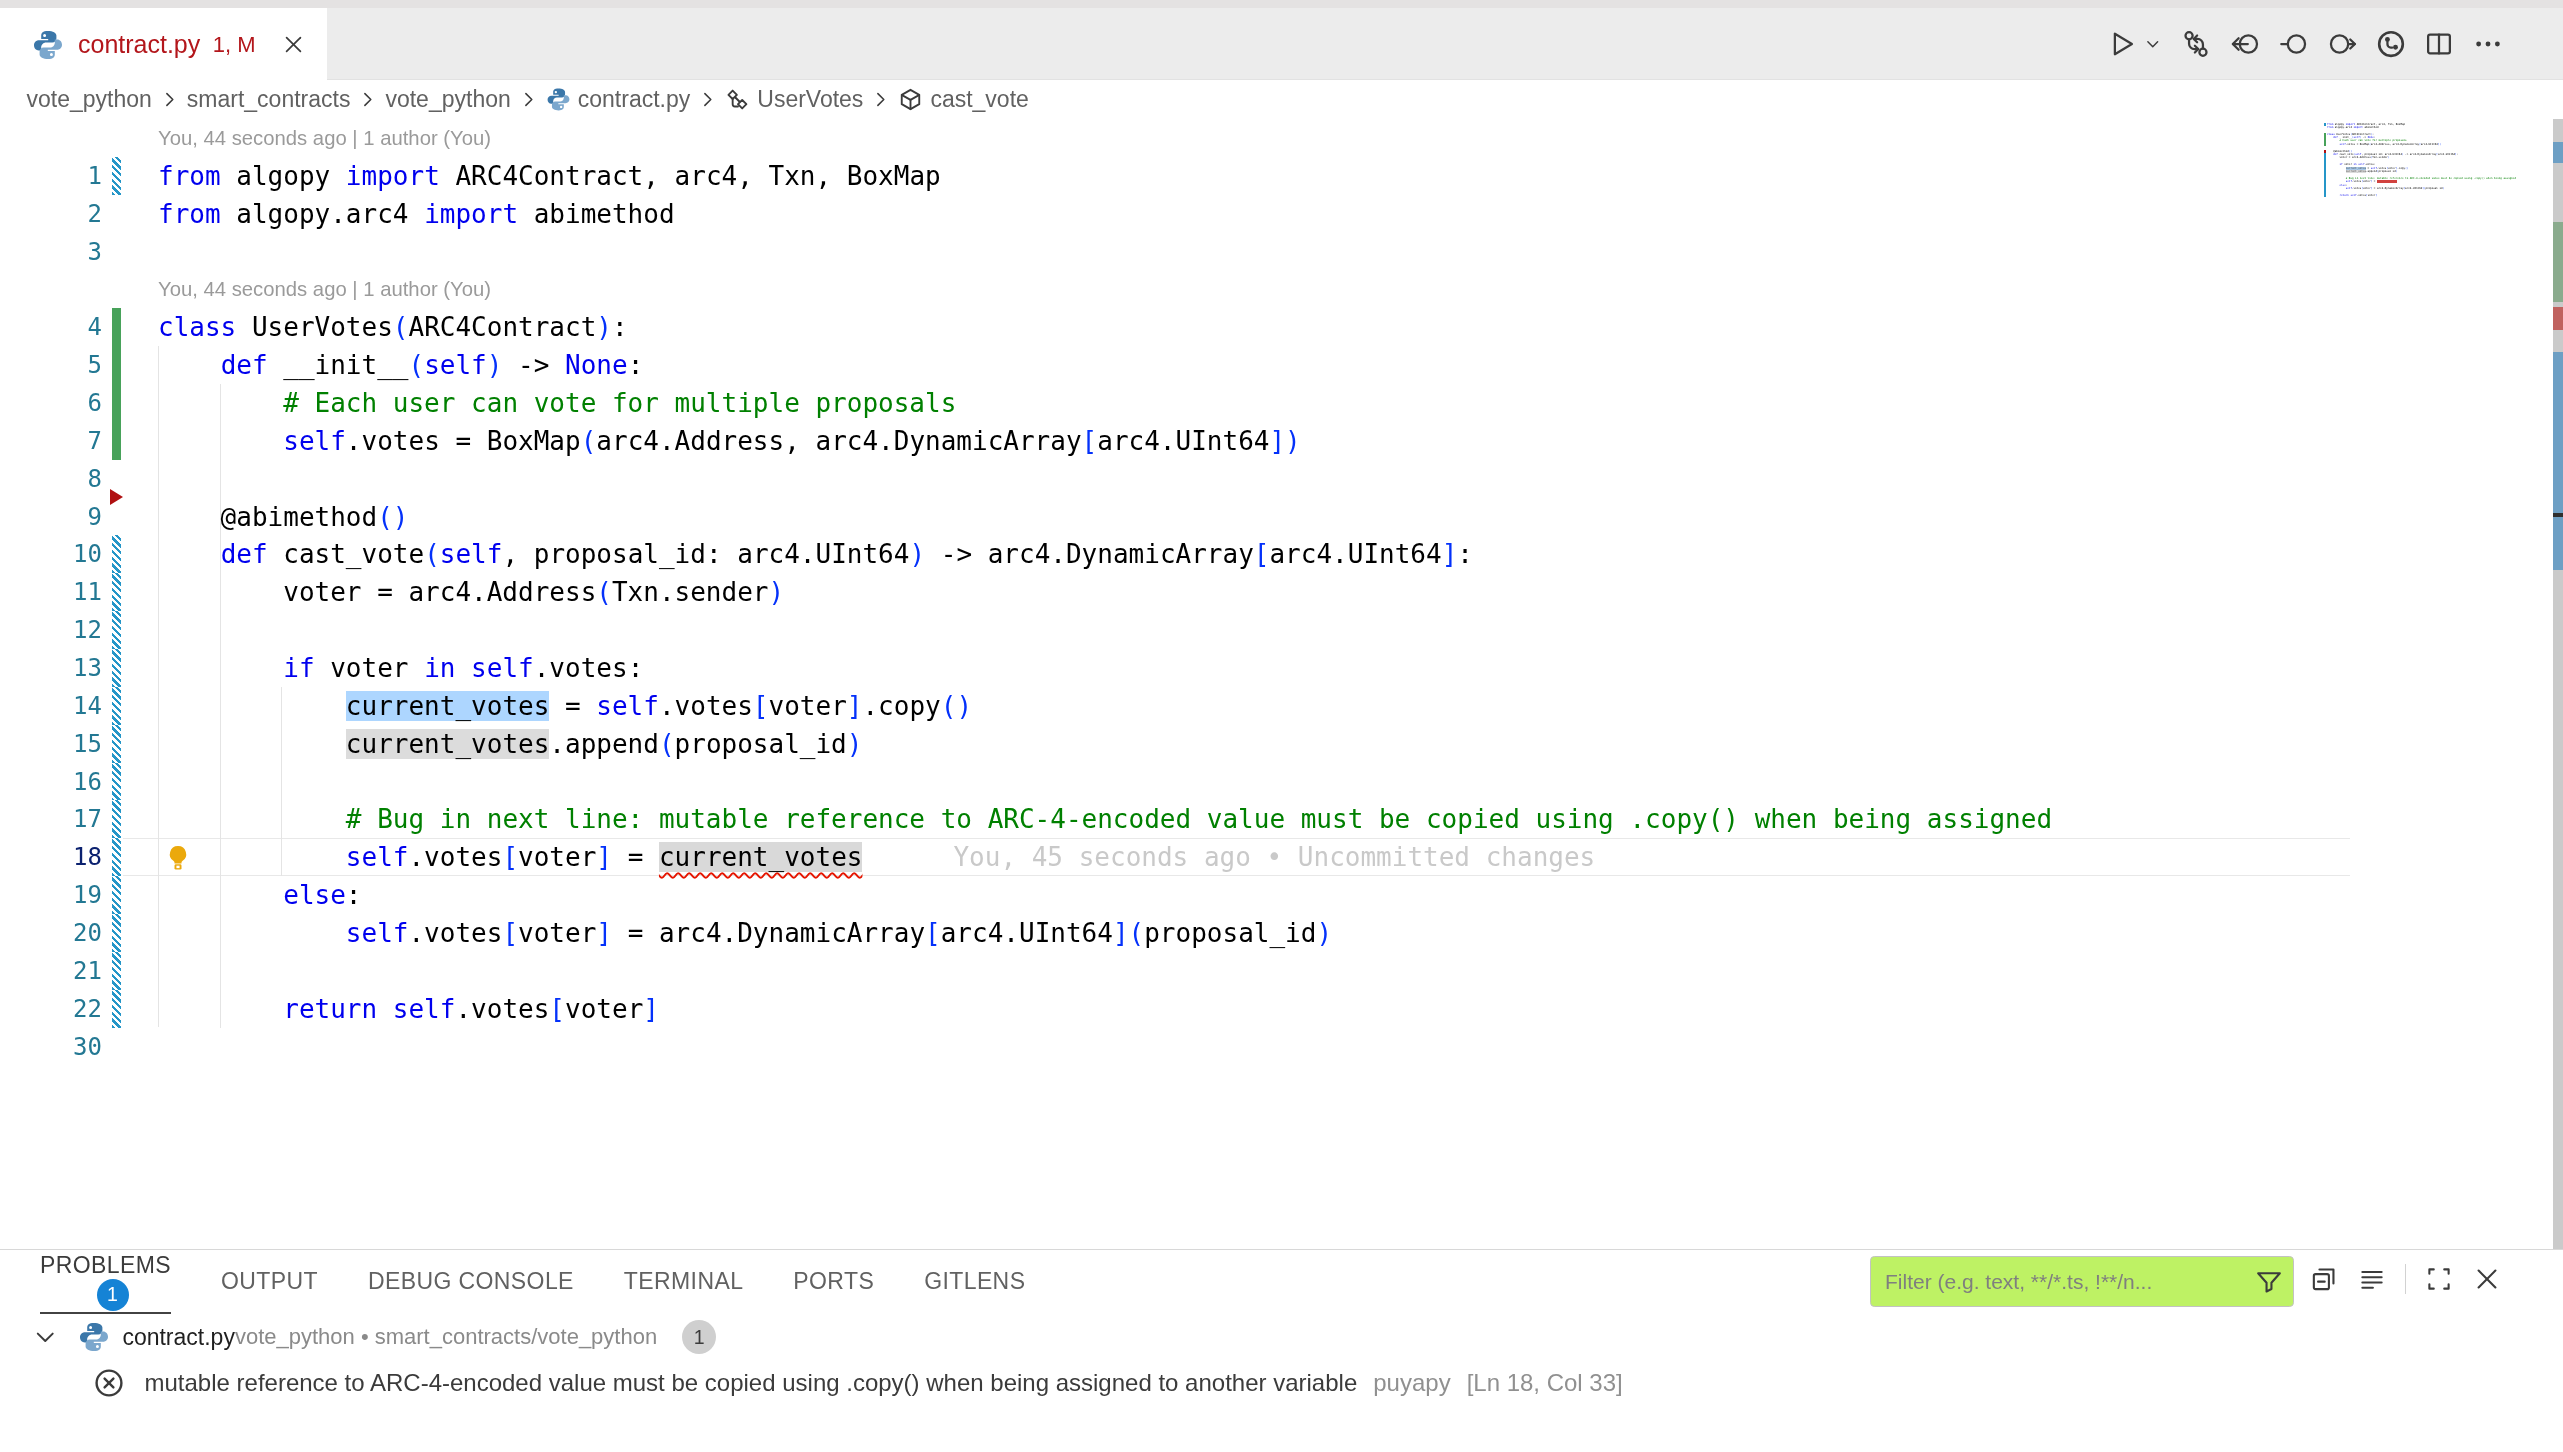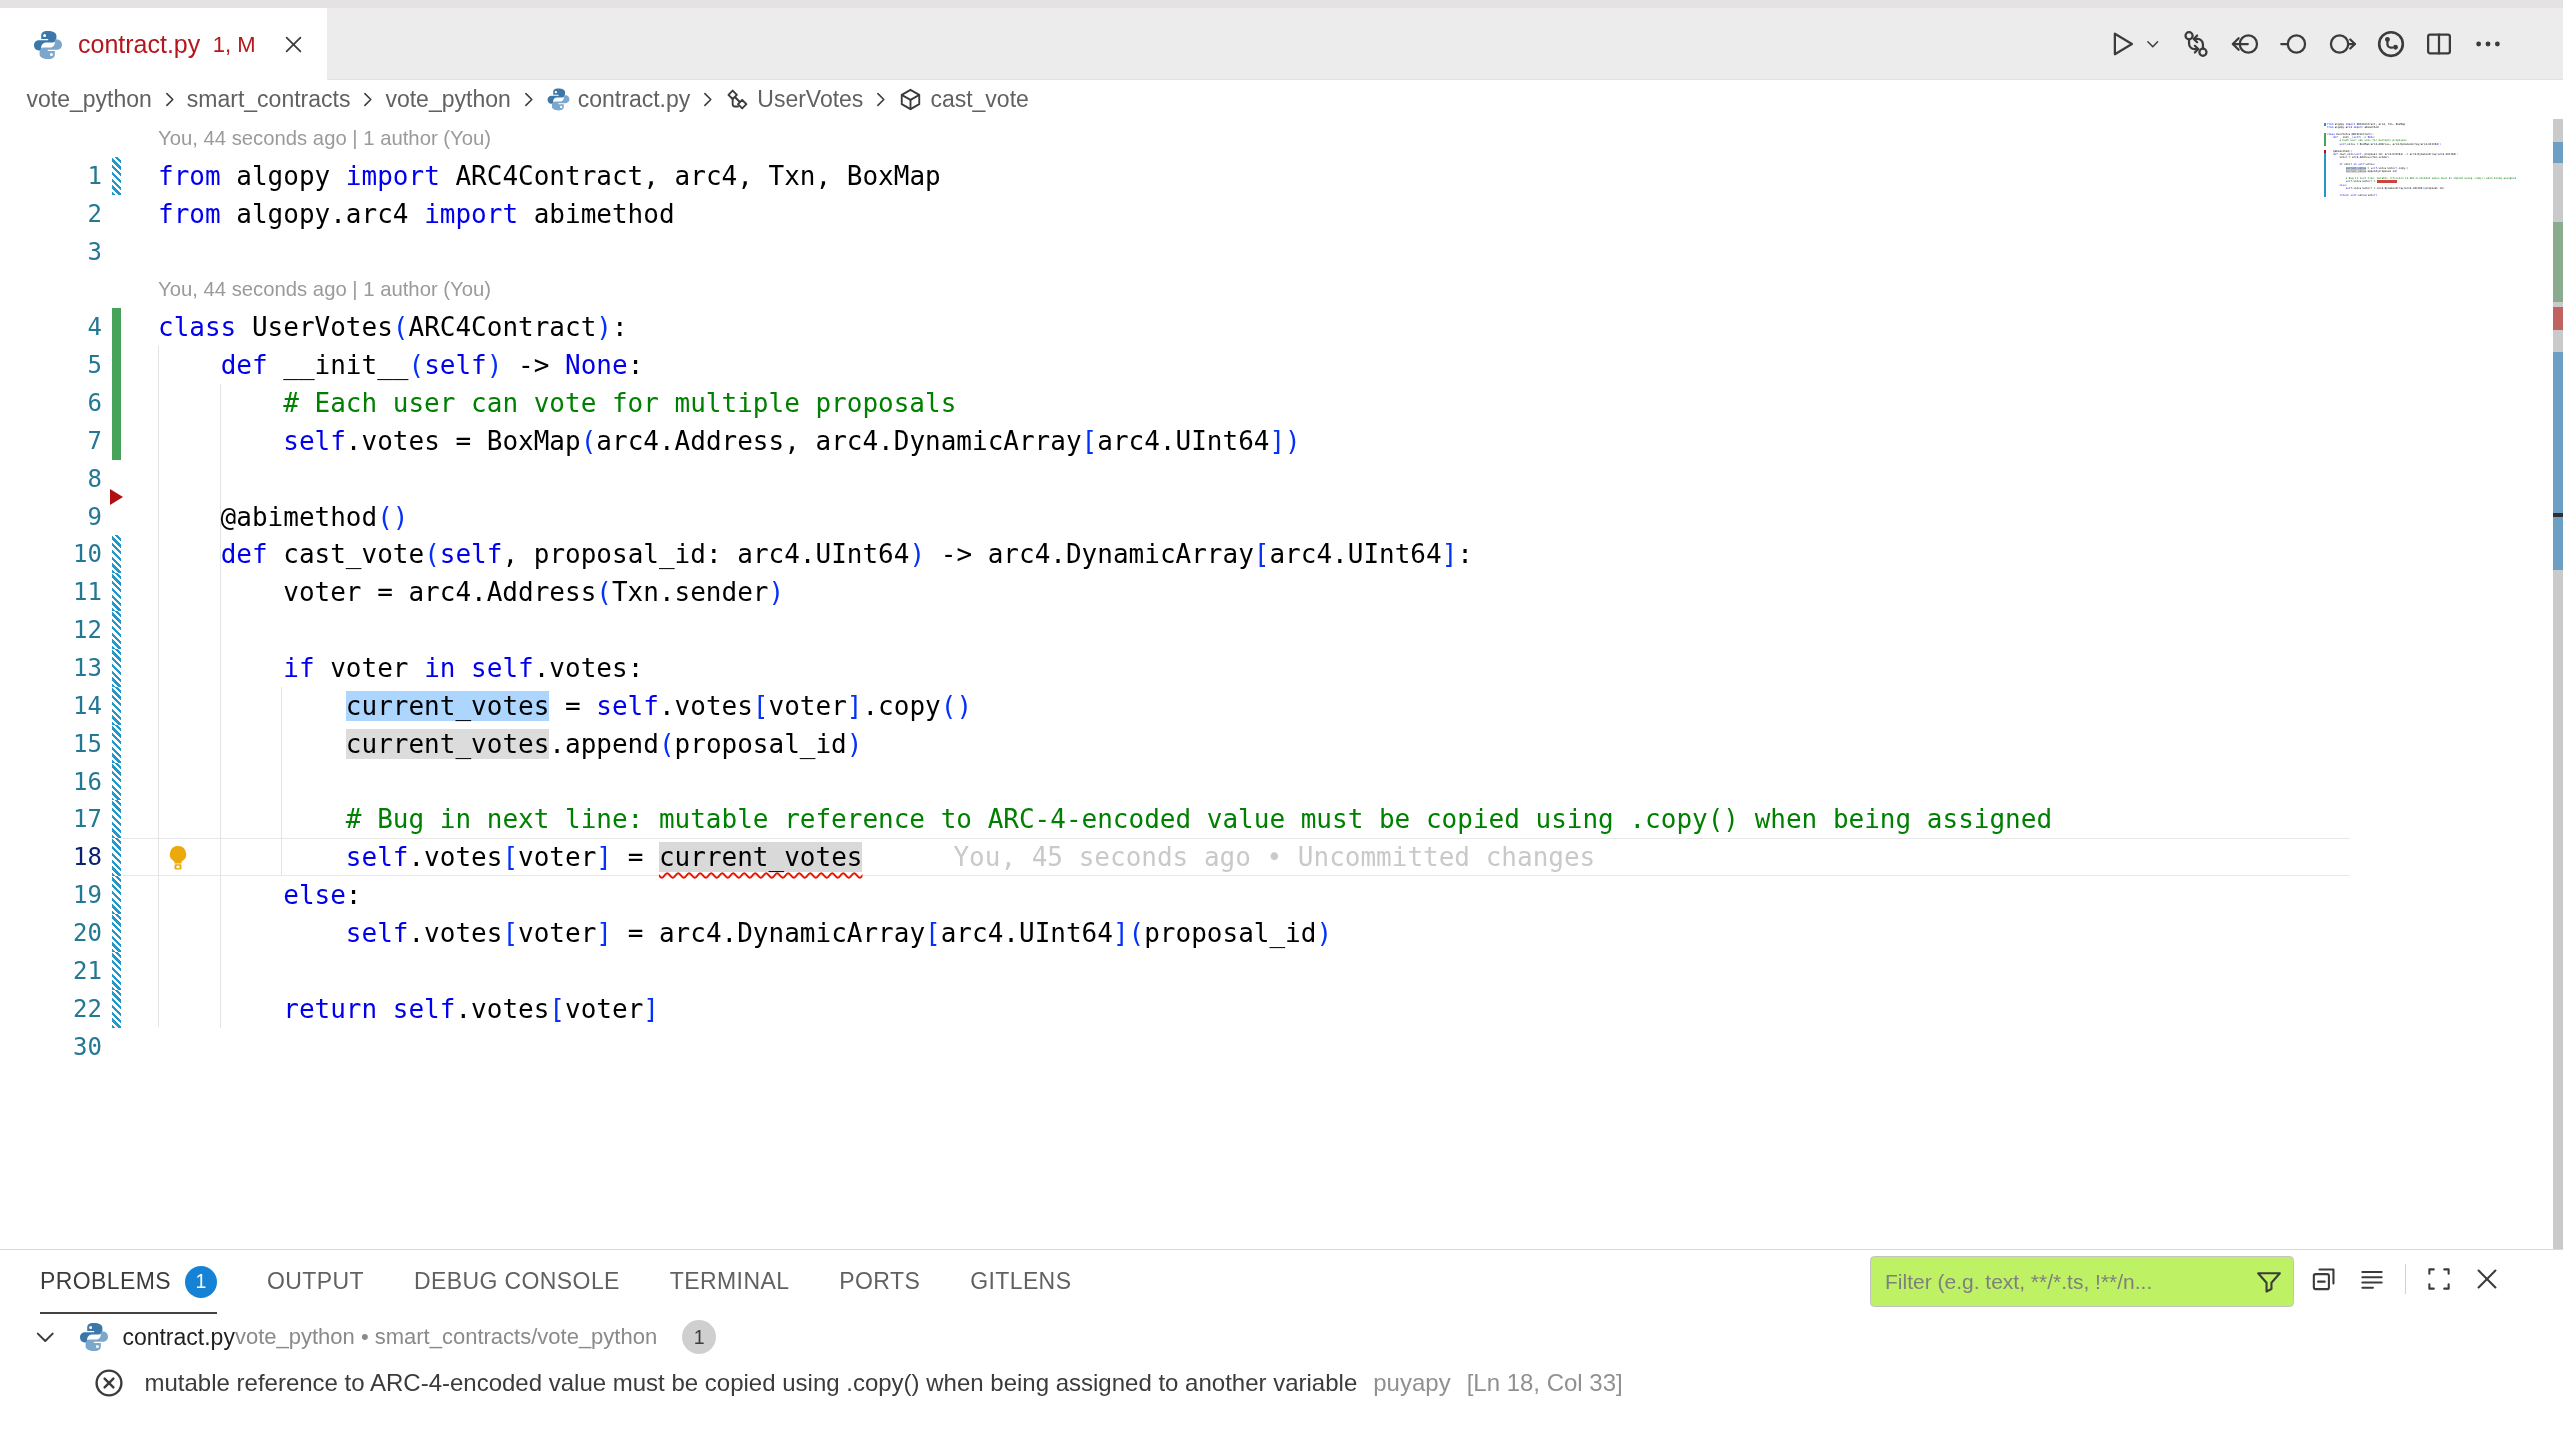--- a/index.html
+++ b/index.html
@@ -68,21 +68,21 @@
   .mrow .tok-err { text-decoration:none; background:#d1423f; color:#d1423f; }
   .mrow .tok-hlb { background:#a8c8e8; }
   .ruler { position:absolute; left:2529px; top:0; width:34px; height:1130px; background:#cacaca; }
   .rmark { position:absolute; }
 
   
   .panel { position:absolute; left:0; top:1249px; width:2563px; height:203px; background:#ffffff; border-top:0.9px solid #d8d8d8; }
   .ptabs { position:relative; height:64px; display:flex; align-items:center; padding-left:40px; gap:50px; }
   .ptab { height:64px; display:flex; align-items:center; font-size:23px; color:#616161; letter-spacing:0.4px;
     border-bottom:2.7px solid transparent; padding-top:1.8px; cursor:pointer; }
-  .ptab.active { color:#3b3b3b; border-bottom-color:#424242; }
+  .ptab.active { color:#3b3b3b; border-bottom-color:#424242;flex-direction:column; }
   .ptab .pbadge { margin-left:14px; width:32px; height:32px; border-radius:50%; background:#1583d5; color:#fff;
     font-size:19.5px; display:flex; align-items:center; justify-content:center; letter-spacing:0; }
   .pfilter { position:absolute; left:1870px; top:6.2px; width:424px; height:51px; }
   .pfilter input { width:100%; height:100%; border:0.9px solid #c2c2c2; border-radius:4.4px; font-size:21px; color:#555;
     padding:0 50px 0 14px; outline:none; background:#bef264; font-family:"Liberation Sans",sans-serif; }
   .pfilter input::placeholder { color:#7f7f7f; }
   .pfilter .funnel { position:absolute; right:10.6px; top:11.5px; width:28px; height:28px; }
   .pactions { position:absolute; left:2310px; top:14px; display:flex; align-items:center; gap:19.5px; }
   .pactions .pact { width:28px; height:28px; }
   .pactions .psep { width:0.9px; height:30px; background:#d2d2d2; }

